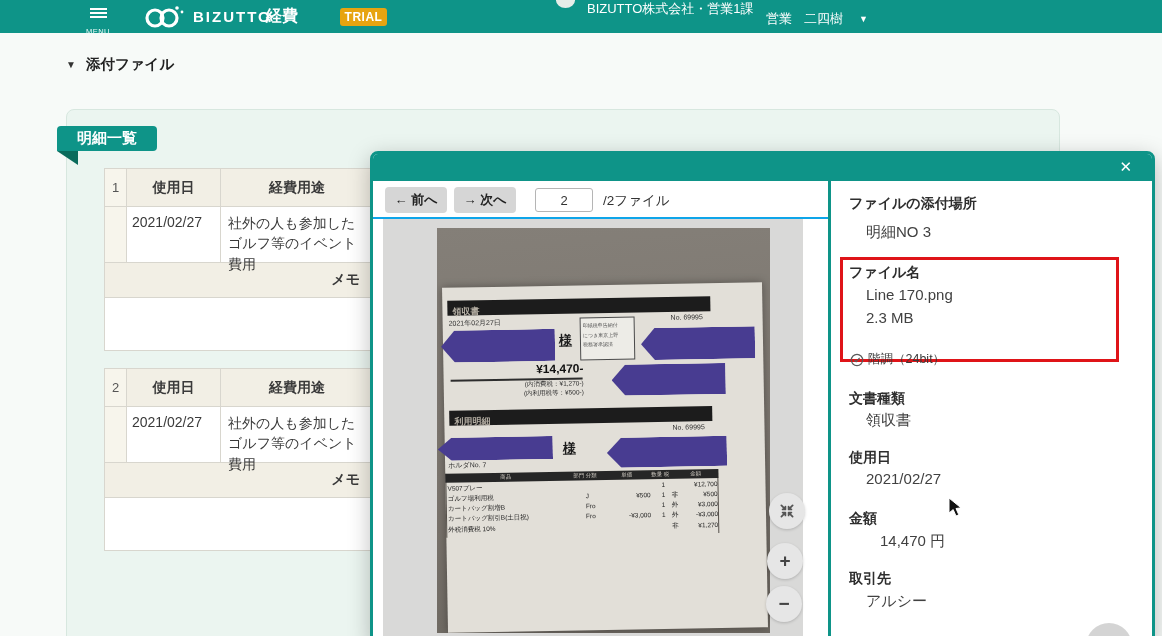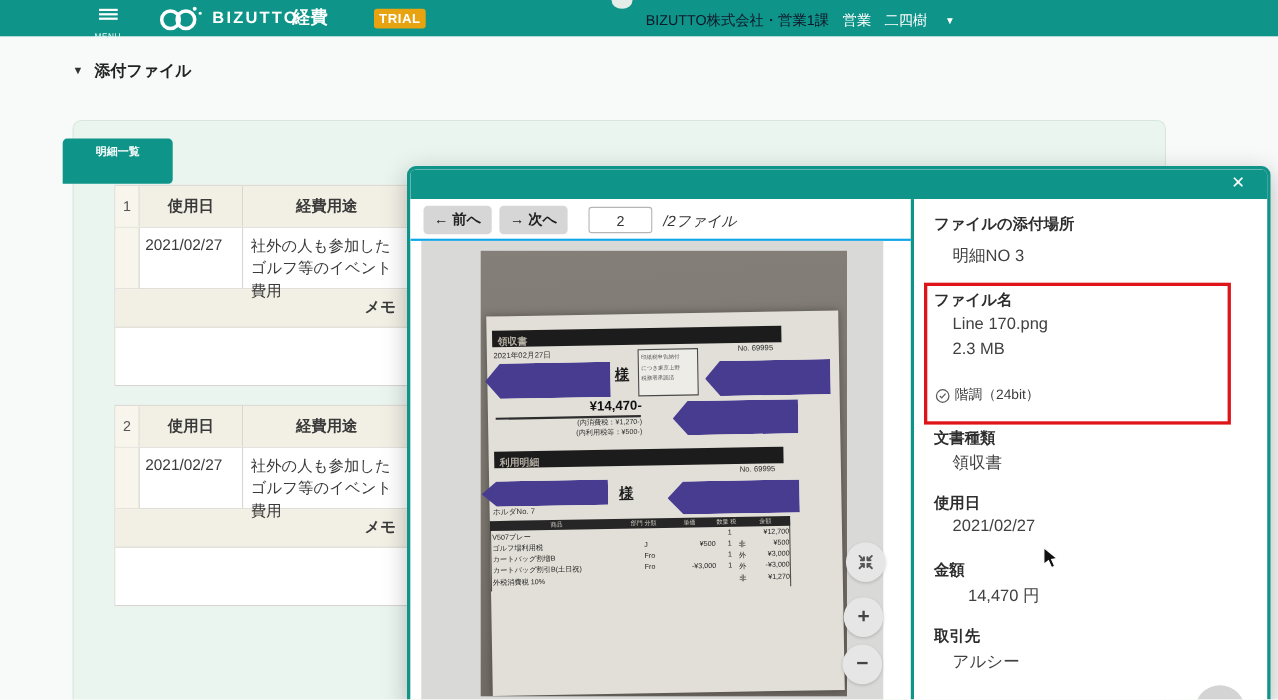--- a/index.html
+++ b/index.html
@@ -9,31 +9,31 @@
   
   .topbar{position:absolute;left:0;top:0;width:1162px;height:33px;background:#0e9488;}
   .menu-btn{position:absolute;left:78px;top:3px;width:40px;height:29px;color:#fff;cursor:pointer;text-align:center;}
   .menu-bars{display:inline-block;margin-top:3px;}
   .menu-bars div{width:17px;height:2px;background:#fff;margin:2px auto;}
   .menu-label{font-size:7.5px;letter-spacing:.5px;display:block;margin-top:3px;color:#eafaf7;}
   .logo-mark{position:absolute;left:141px;top:4px;}
   .brand{position:absolute;left:193px;top:8px;color:#fff;font-size:15px;font-weight:bold;letter-spacing:2px;}
   .brand-suffix{position:absolute;left:266px;top:6px;color:#fff;font-size:16px;font-weight:bold;}
   .trial{position:absolute;left:340px;top:8px;width:47px;height:18px;background:#e7a410;color:#fff;font-size:12px;font-weight:bold;text-align:center;line-height:18px;border-radius:3px;letter-spacing:.5px;}
-  .company{position:absolute;left:587px;top:10px;color:#0f172a;font-size:13px;}
+  .company{position:absolute;left:587px;top:0;color:#ffffff;font-size:13px;}
   .userbox{position:absolute;left:766px;top:10px;color:#fff;font-size:13px;display:flex;gap:12px;align-items:center;cursor:pointer;}
   .user-caret{font-size:9px;margin-left:4px;}
   .white-dot{position:absolute;left:556px;top:-7px;width:19px;height:15px;background:#f2f1ee;border-radius:50%;opacity:.95;}
 
   
   .section-head{position:absolute;left:66px;top:55px;display:flex;align-items:center;gap:10px;cursor:pointer;}
   .section-caret{font-size:10px;color:#333;}
   .section-title{font-size:14.5px;font-weight:bold;color:#222;}
   .card{position:absolute;left:66px;top:109px;width:994px;height:560px;background:#ebf5f0;border:1px solid #d7e7df;border-radius:8px;}
-  .list-badge{position:absolute;left:57px;top:126px;width:100px;height:41px;background:#0e9488;border-radius:4px 4px 4px 0;color:#fff;font-size:10px;font-weight:bold;text-align:center;line-height:25px;z-index:3;}
+  .list-badge{position:absolute;left:57px;top:126px;width:100px;height:25px;background:#0e9488;border-radius:4px 4px 4px 0;color:#fff;font-size:15px;font-weight:bold;text-align:center;line-height:25px;z-index:3;font-family:Liberation Serif, serif;}
   .badge-fold{position:absolute;left:57px;top:151px;width:21px;height:14px;background:#0a6b5c;clip-path:polygon(0 0,100% 0,100% 100%);z-index:2;}
 
   
   .dtable{position:absolute;left:104px;width:270px;background:#fff;border:1px solid #d8d6ce;z-index:3;font-size:14px;color:#3a3a3a;}
   .trow{display:flex;border-bottom:1px solid #d8d6ce;}
   .trow:last-child{border-bottom:none;}
   .c-no{width:22px;background:#f7f5ec;border-right:1px solid #d8d6ce;display:flex;align-items:center;justify-content:center;font-size:13px;color:#555;}
   .c-date-h{width:94px;background:#f2efe5;border-right:1px solid #d8d6ce;display:flex;align-items:center;justify-content:center;font-weight:bold;}
   .c-purpose-h{flex:1;background:#f2efe5;display:flex;align-items:center;justify-content:center;font-weight:bold;}
   .c-date{width:94px;border-right:1px solid #d8d6ce;padding:7px 5px;}
@@ -43,21 +43,21 @@
   .h38{height:38px;} .h56{height:56px;}
 
   
   .modal{position:absolute;left:370px;top:151px;width:785px;height:492px;background:#fff;border:3px solid #0e9488;border-radius:8px 8px 0 0;box-shadow:0 6px 22px rgba(0,0,0,.25);z-index:10;overflow:hidden;}
   .modal-head{position:absolute;left:0;top:0;width:779px;height:27px;background:#0e9488;}
   .modal-close{position:absolute;right:20px;top:4px;color:#fff;font-size:15px;font-weight:bold;cursor:pointer;line-height:18px;}
   .toolbar{position:absolute;left:0;top:27px;width:455px;height:38px;border-bottom:2px solid #0ea5e9;background:#fff;}
   .nav-btn{position:absolute;top:6px;width:62px;height:26px;background:#d6d6d6;border:none;border-radius:4px;font-size:13px;font-weight:bold;color:#222;cursor:pointer;padding:0;}
   .btn-prev{left:12px;} .btn-next{left:81px;}
   .page-input{position:absolute;left:162px;top:7px;width:58px;height:24px;border:1px solid #b5b5b5;border-radius:3px;text-align:center;font-size:13px;color:#333;}
-  .page-total{position:absolute;left:230px;top:11px;font-size:13.5px;color:#333;font-style:italic;}
+  .page-total{position:absolute;left:230px;top:11px;font-size:13.5px;color:#333;}
   .canvas{position:absolute;left:10px;top:65px;width:420px;height:421px;background:#d9d9d8;}
   .vdivider{position:absolute;left:455px;top:27px;width:3px;height:459px;background:#0e9488;}
 
   .ctrl-btn{position:absolute;width:36px;height:36px;border-radius:50%;background:#e6e6e6;border:none;box-shadow:0 1px 3px rgba(0,0,0,.18);color:#444;font-size:19px;font-weight:bold;cursor:pointer;display:flex;align-items:center;justify-content:center;padding:0;z-index:5;}
   .ctrl-fit{left:396px;top:339px;} .ctrl-plus{left:394px;top:389px;} .ctrl-minus{left:393px;top:432px;}
 
   
   .photo{position:absolute;left:54px;top:9px;width:333px;height:405px;background:linear-gradient(175deg,#847f78 0%,#7b756e 55%,#6e6962 100%);overflow:hidden;}
   .paper{position:absolute;left:8px;top:57px;width:320px;height:345px;background:#e2dfd8;transform:rotate(-1deg);box-shadow:0 0 8px rgba(0,0,0,.35);}
   .paper *{position:absolute;}
@@ -82,21 +82,21 @@
   .rithead span{top:1px;font-size:5.5px;color:#cfcac2;white-space:nowrap;}
   .ritem{left:0;width:273px;height:10px;}
   .ritem span{top:0;font-size:6.5px;color:#1d1d1d;white-space:nowrap;}
   .it-name{left:2px;} .it-dept{left:140px;} .it-unit{left:165px;width:40px;text-align:right;}
   .it-qty{left:216px;} .it-tax{left:226px;} .it-amt{left:232px;width:40px;text-align:right;}
 
   
   .panel{position:absolute;left:458px;top:27px;width:321px;height:459px;background:#fff;}
   .panel .lbl{position:absolute;left:18px;font-size:14px;font-weight:bold;color:#2e2e2e;white-space:nowrap;}
   .panel .val{position:absolute;left:35px;font-size:15px;color:#414141;white-space:nowrap;}
-  .redbox{position:absolute;left:9px;top:76px;width:279px;height:129px;border:3px solid #df1418;}
+  .redbox{position:absolute;left:9px;top:76px;width:279px;height:105px;border:3px solid #df1418;}
   .redbox .lbl{left:6px;} .redbox .val{left:23px;}
   .checkline{position:absolute;left:7px;display:flex;align-items:center;gap:4px;font-size:12.5px;color:#3a3a3a;white-space:nowrap;}
   .bottom-circle{position:absolute;left:255px;top:442px;width:46px;height:46px;border-radius:50%;background:#d4d4d4;}
 
   .cursor{position:absolute;left:948px;top:497px;z-index:99;}
 </style>
 </head>
 <body>
 
 <div id="app">

